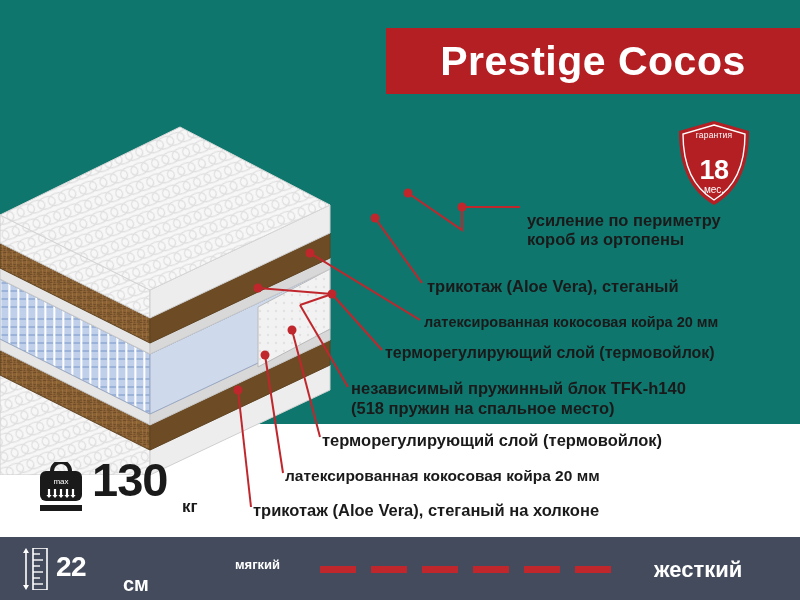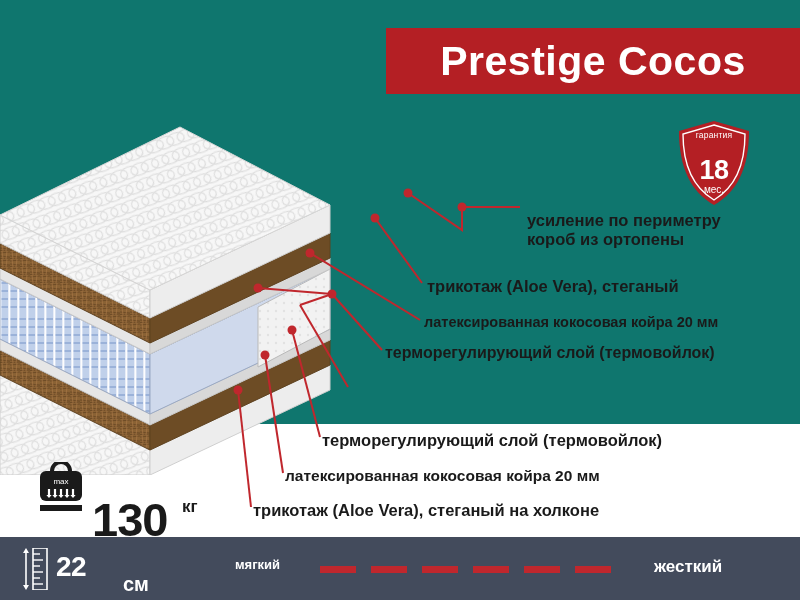--- a/index.html
+++ b/index.html
@@ -60,21 +60,21 @@
   .label.l3 { left: 424px; top: 314px; font-size: 14.5px; font-weight: bold; }
   .label.l4 { left: 385px; top: 344px; font-size: 16px; }
   .label.l5 { left: 351px; top: 378px; font-size: 16.5px; line-height: 20px; }
   .label.l6 { left: 322px; top: 431px; font-size: 16.5px; }
   .label.l7 { left: 285px; top: 467px; font-size: 15.5px; }
   .label.l8 { left: 253px; top: 501px; font-size: 16.5px; }
 
   
   .weight-icon { position: absolute; left: 36px; top: 462px; width: 50px; height: 60px; }
   .weight-num {
-    position: absolute; left: 92px; top: 492px;
+    position: absolute; left: 92px; top: 452px;
     font-size: 47px; font-weight: bold; color: #1a1a1a; letter-spacing: -1px;
   }
   .weight-unit {
     position: absolute; left: 182px; top: 497px;
     font-size: 17px; font-weight: bold; color: #1a1a1a;
   }
 
   
   .bottom-bar {
     position: absolute; left: 0; top: 537px; width: 800px; height: 63px;
@@ -88,21 +88,21 @@
   .height-unit {
     position: absolute; left: 123px; top: 573px;
     font-size: 20px; font-weight: bold; color: #ffffff;
   }
   .soft-label {
     position: absolute; left: 196px; top: 557px;
     font-size: 13px; font-weight: bold; color: #ffffff; margin-left: 39px;
   }
   .hard-label {
     position: absolute; left: 654px; top: 557px;
-    font-size: 17px; font-weight: bold; color: #ffffff;
+    font-size: 22px; font-weight: bold; color: #ffffff;
   }
   .dashes { position: absolute; left: 320px; top: 566px; width: 320px; height: 8px; display: flex; gap: 15px; }
   .dash { width: 36px; height: 7px; background: #c0272d; }
 </style>
 </head>
 <body>
 
 <div id="root">
 
   <div class="title-banner">
@@ -219,20 +219,22 @@
   </svg>
 
   <div class="label l1">
     <div>усиление по периметру</div>
     <div>короб из ортопены</div>
   </div>
   <div class="label l2">трикотаж (Aloe Vera), стеганый</div>
   <div class="label l3">латексированная кокосовая койра 20 мм</div>
   <div class="label l4">терморегулирующий слой (термовойлок)</div>
   <div class="label l5">
+    <div>независимый пружинный блок TFK-h140</div>
+    <div>(518 пружин на спальное место)</div>
   </div>
   <div class="label l6">терморегулирующий слой (термовойлок)</div>
   <div class="label l7">латексированная кокосовая койра 20 мм</div>
   <div class="label l8">трикотаж (Aloe Vera), стеганый на холконе</div>
 
   <svg class="weight-icon" viewBox="0 0 50 60">
     <path d="M16 9 a9 9 0 0 1 18 0" fill="none" stroke="#1a1a1a" stroke-width="4"></path>
     <rect x="4" y="9" width="42" height="30" rx="6" fill="#1a1a1a"></rect>
     <text x="25" y="22" font-size="8" fill="#ffffff" text-anchor="middle" font-family="Liberation Sans, sans-serif">max</text>
     <g stroke="#ffffff" stroke-width="2.2">

